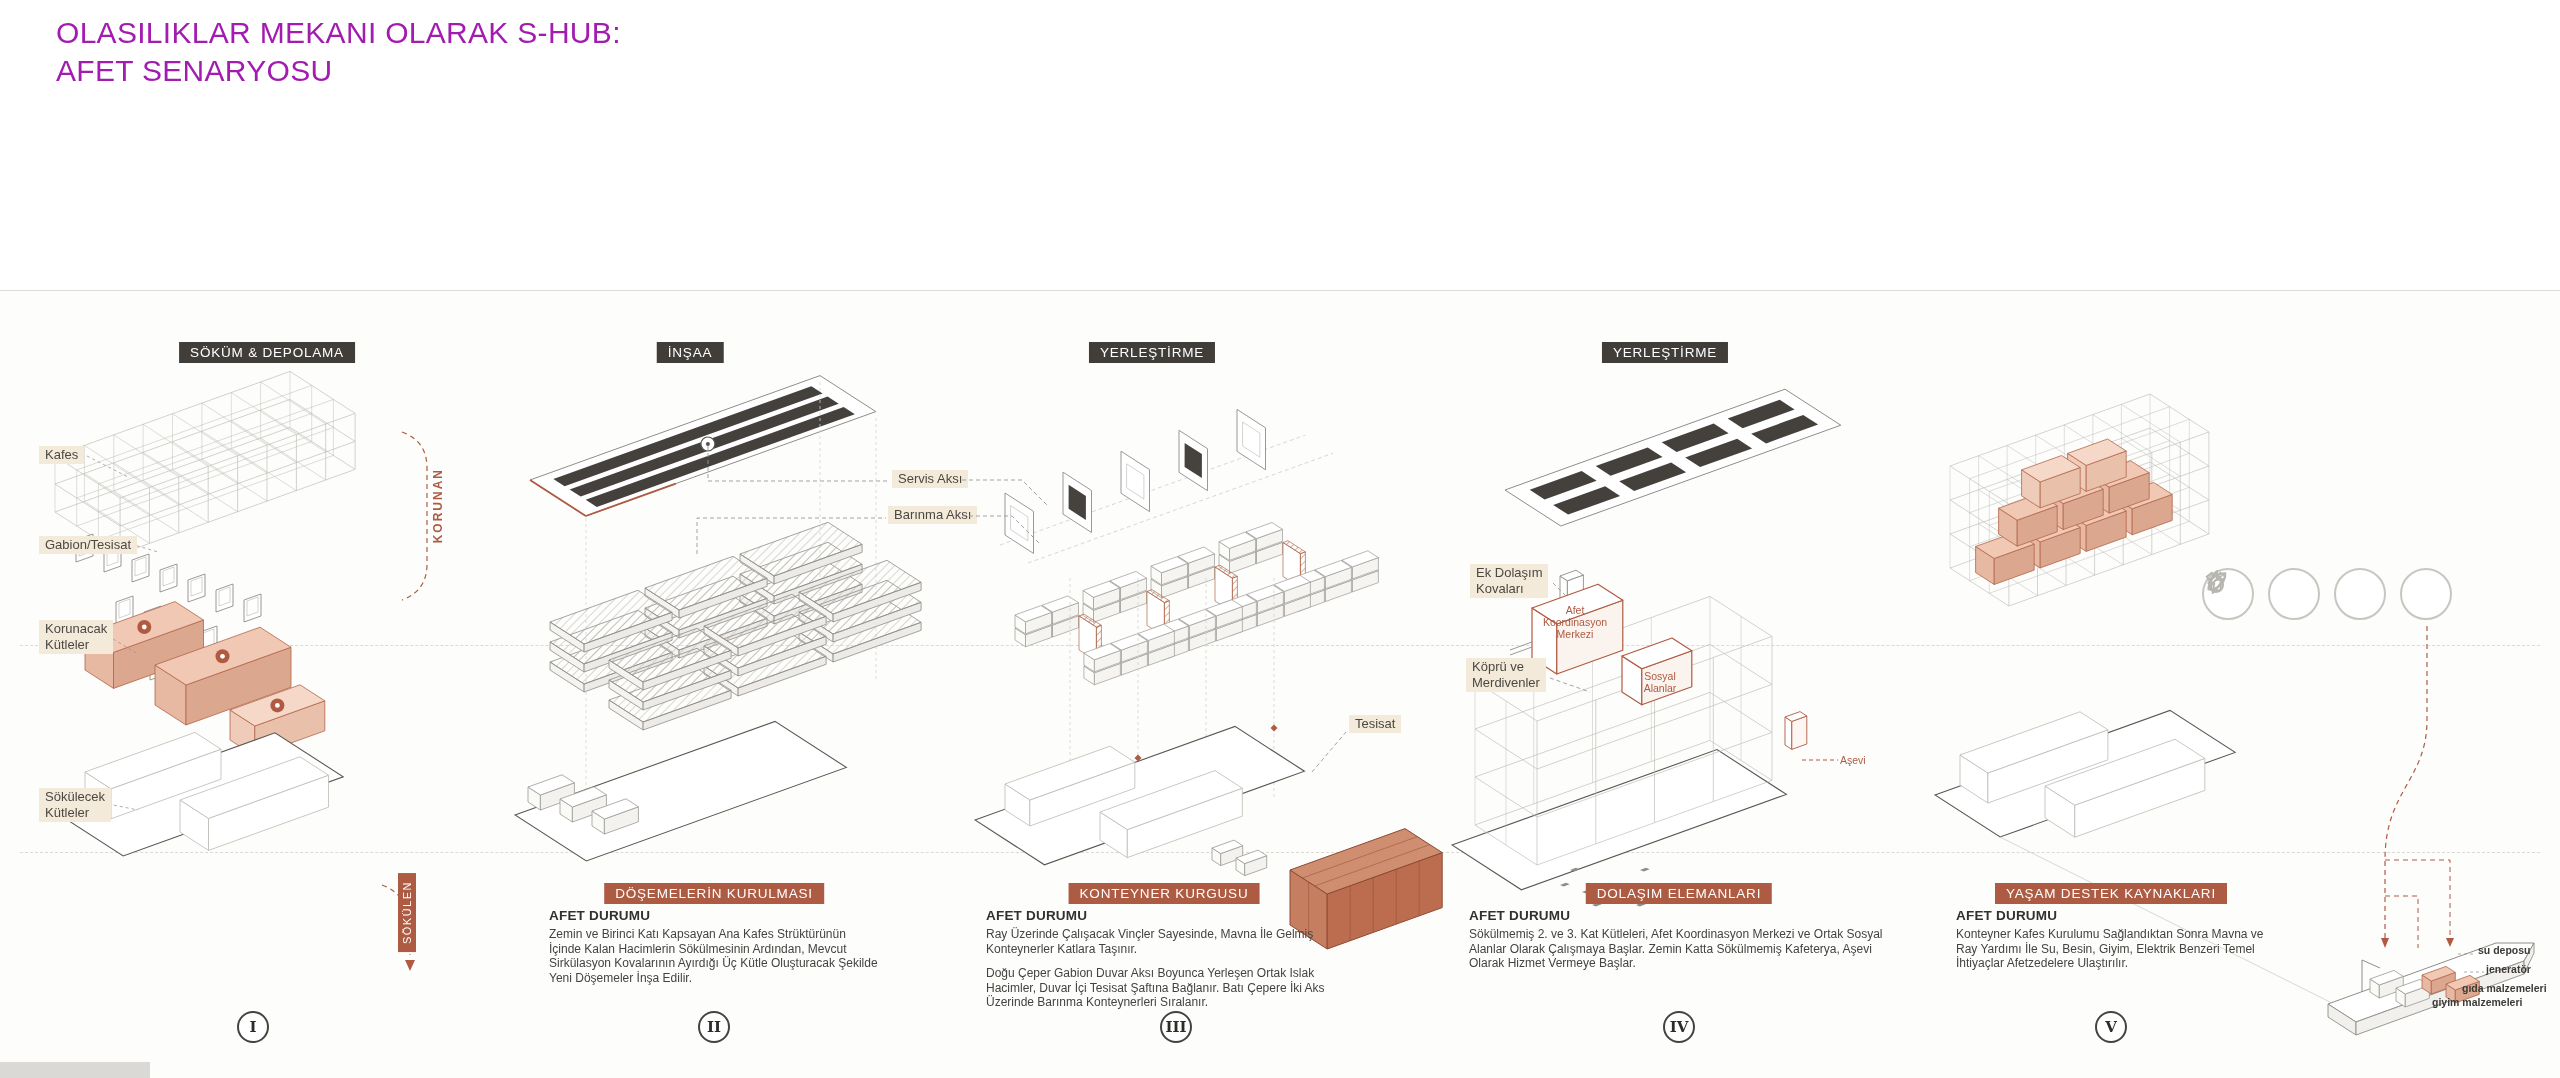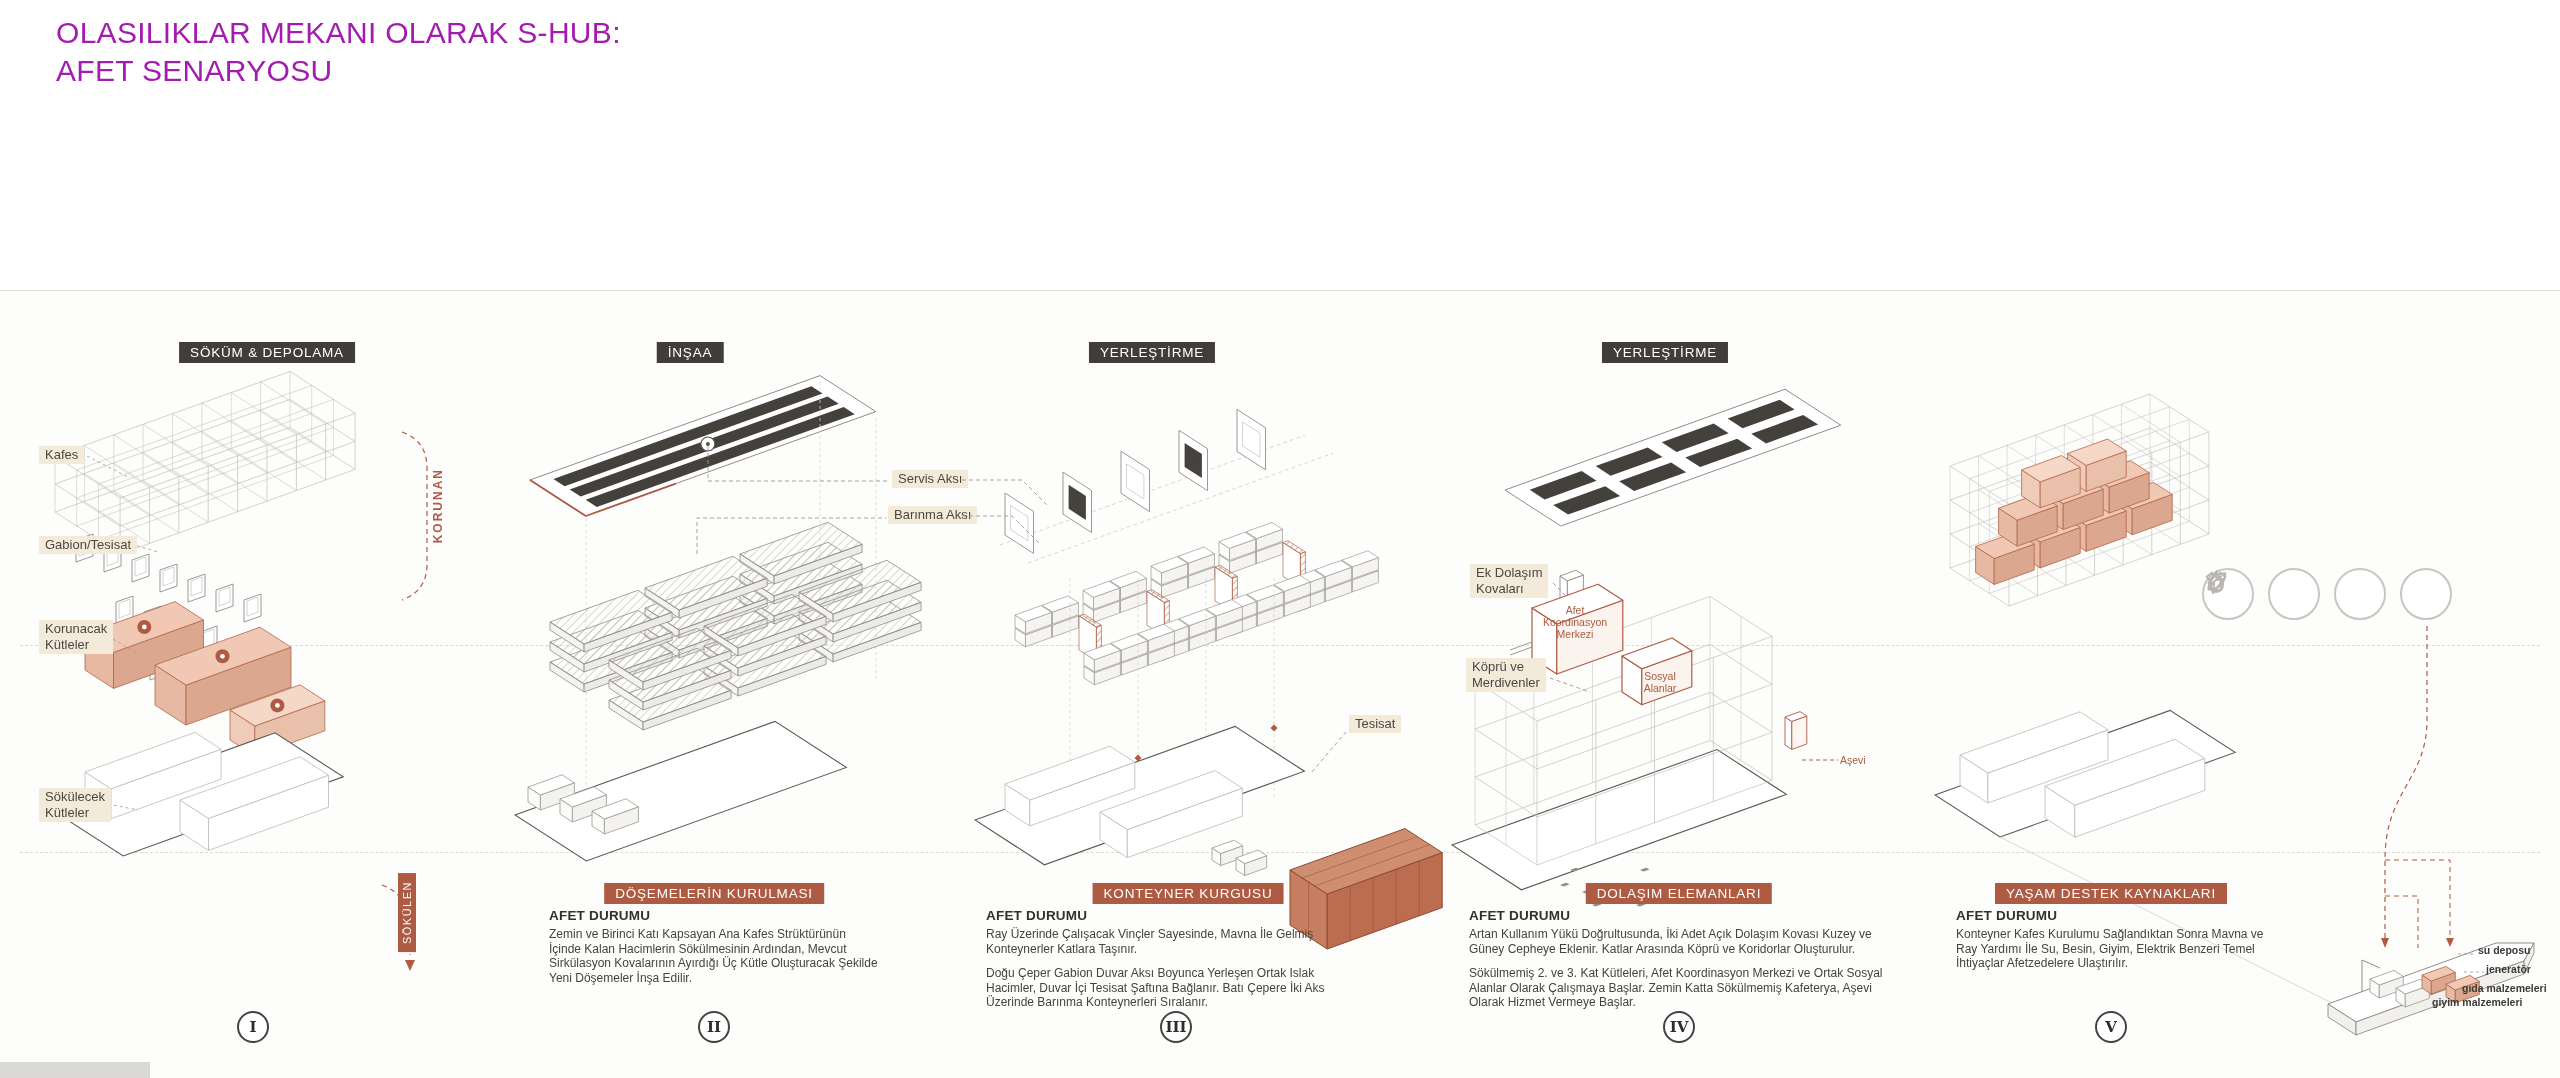--- a/index.html
+++ b/index.html
@@ -449,21 +449,21 @@
       <line x1="459.2" y1="575.9" x2="459.2" y2="520.9" stroke="#8f4a34" stroke-width="0.5"></line>
       <line x1="342.4" y1="538.0" x2="457.4" y2="496.6" stroke="#8f4a34" stroke-width="0.5"></line>
       <line x1="354.8" y1="546.0" x2="469.8" y2="504.6" stroke="#8f4a34" stroke-width="0.5"></line>
       <line x1="348.6" y1="597.0" x2="348.6" y2="542.0" stroke="#8f4a34" stroke-width="0.5"></line>
       <path d="M 352,432 L 386,392" stroke="#9a9894" stroke-width="0.9" fill="none" stroke-dasharray="4,3"></path>
       <path d="M 2,140 L 62,140 L 88,166" stroke="#9a9894" stroke-width="0.9" fill="none" stroke-dasharray="4,3"></path>
       <path d="M 2,176 L 52,176 L 80,204" stroke="#9a9894" stroke-width="0.9" fill="none" stroke-dasharray="4,3"></path>
     </svg>
   <div class="tag-dark" style="left:192px;top:2px">YERLEŞTİRME</div>
   <div class="callout" style="left:389px;top:375px">Tesisat</div>
-  <div class="tag-rust" style="left:228px;top:543px">KONTEYNER KURGUSU</div>
+  <div class="tag-rust" style="left:204px;top:543px">KONTEYNER KURGUSU</div>
   <div class="desc" style="left:216px;top:568px;width:380px">
     <div class="h">AFET DURUMU</div>
     <div class="b">Ray Üzerinde Çalışacak Vinçler Sayesinde, Mavna İle Gelmiş Konteynerler Katlara Taşınır.</div>
     <div class="b">Doğu Çeper Gabion Duvar Aksı Boyunca Yerleşen Ortak Islak Hacimler, Duvar İçi Tesisat Şaftına Bağlanır. Batı Çepere İki Aks Üzerinde Barınma Konteynerleri Sıralanır.</div>
   </div>
   <div class="numeral" style="left:200px;top:671px">
       <span>III</span>
     </div>
 </div>
 
@@ -532,21 +532,20 @@
 Merdivenler</div>
   <div class="rust-note" style="left:92px;top:264px;width:86px">Afet
 Koordinasyon
 Merkezi</div>
   <div class="rust-note" style="left:188px;top:330px;width:64px">Sosyal
 Alanlar</div>
   <div class="rust-note" style="left:400px;top:414px">Aşevi</div>
   <div class="tag-rust" style="left:239px;top:543px">DOLAŞIM ELEMANLARI</div>
   <div class="desc" style="left:239px;top:568px;width:420px">
     <div class="h">AFET DURUMU</div>
-    <div class="b">Artan Kullanım Yükü Doğrultusunda, İki Adet Açık Dolaşım Kovası Kuzey ve Güney Cepheye Eklenir. Katlar Arasında Köprü ve Koridorlar Oluşturulur.</div>
     <div class="b">Sökülmemiş 2. ve 3. Kat Kütleleri, Afet Koordinasyon Merkezi ve Ortak Sosyal Alanlar Olarak Çalışmaya Başlar. Zemin Katta Sökülmemiş Kafeterya, Aşevi Olarak Hizmet Vermeye Başlar.</div>
   </div>
   <div class="numeral" style="left:223px;top:671px">
       <span>IV</span>
     </div>
 </div>
 
 <div class="phase" style="left:1930px;width:630px;height:738px">
   <svg id="svg5" width="630" height="700" viewBox="0 0 630 700">
       <polygon points="20.0,228.0 220.0,156.0 278.9,194.0 78.9,266.0" fill="none" stroke="#c3c1bc" stroke-width="0.7"></polygon>

